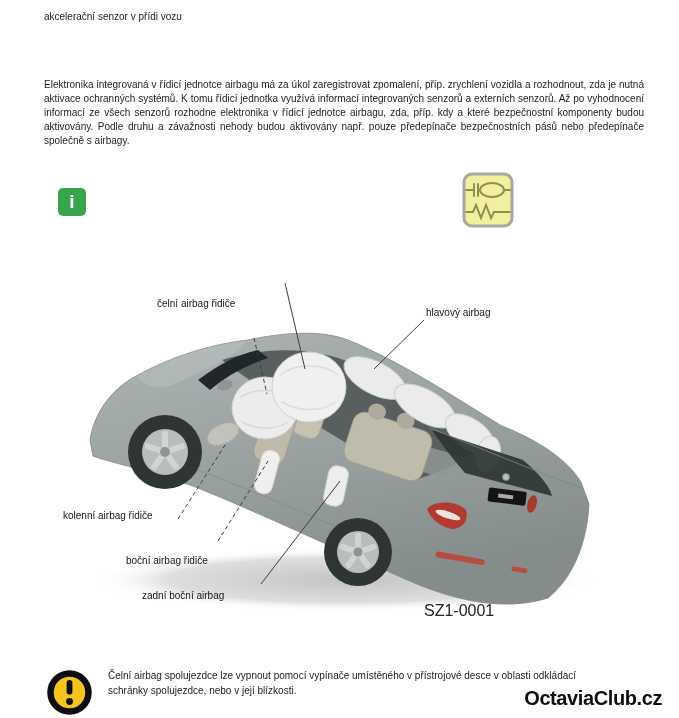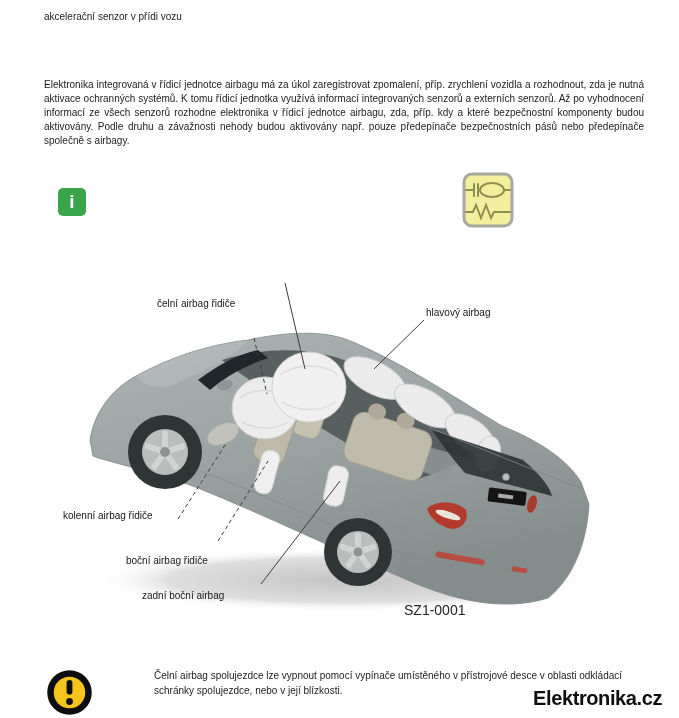--- a/index.html
+++ b/index.html
@@ -22,26 +22,26 @@
   
   .diagram-label{
     position:absolute;font-size:10px;line-height:14px;color:#161616;white-space:pre-line;
   }
   #lbl-passenger{left:274px;top:245px;}
   #lbl-driver-front{left:157px;top:297px;}
   #lbl-head{left:426px;top:306px;}
   #lbl-knee{left:63px;top:509px;}
   #lbl-side{left:90px;top:554px;padding-left:36px;}
   #lbl-rear{left:142px;top:589px;}
-  #diagram-caption{position:absolute;left:404px;top:602px;font-size:14px;color:#242424;}
+  #diagram-caption{position:absolute;left:424px;top:602px;font-size:16px;color:#242424;}
   #car-svg{position:absolute;left:80px;top:330px;}
   #leader-lines{position:absolute;left:0;top:0;pointer-events:none;}
   
   #warning-icon{position:absolute;left:47px;top:669px;}
-  #warning-text{left:108px;top:668px;width:478px;line-height:15px;margin-left:46px;}
+  #warning-text{left:108px;top:668px;width:478px;line-height:15px;}
   #watermark{
     position:absolute;right:5px;top:687px;font-size:20px;font-weight:800;
     letter-spacing:-0.4px;color:#0f0f0f;
   }
 </style>
 </head>
 <body>
 
 <div id="page">
 
@@ -211,15 +211,15 @@
   <div class="diagram-label" id="lbl-rear">zadní boční airbag</div>
   <div id="diagram-caption">SZ1-0001</div>
 
   <svg id="warning-icon" width="45" height="47" viewBox="0 0 45 47">
     <circle cx="22.5" cy="23.5" r="19" fill="#f5c51d" stroke="#0d0d0d" stroke-width="6.5"></circle>
     <rect x="19.6" y="11" width="5.8" height="14.5" rx="2.8" fill="#0d0d0d"></rect>
     <circle cx="22.5" cy="32.5" r="3.4" fill="#0d0d0d"></circle>
   </svg>
   <div class="txt" id="warning-text">Čelní airbag spolujezdce lze vypnout pomocí vypínače umístěného v přístrojové desce v oblasti odkládací schránky spolujezdce, nebo v její blízkosti.</div>
 
-  <div id="watermark">Elektronika.cz</div>
+  <div id="watermark">OctaviaClub.cz</div>
 
 </div>
 
 </body></html>

